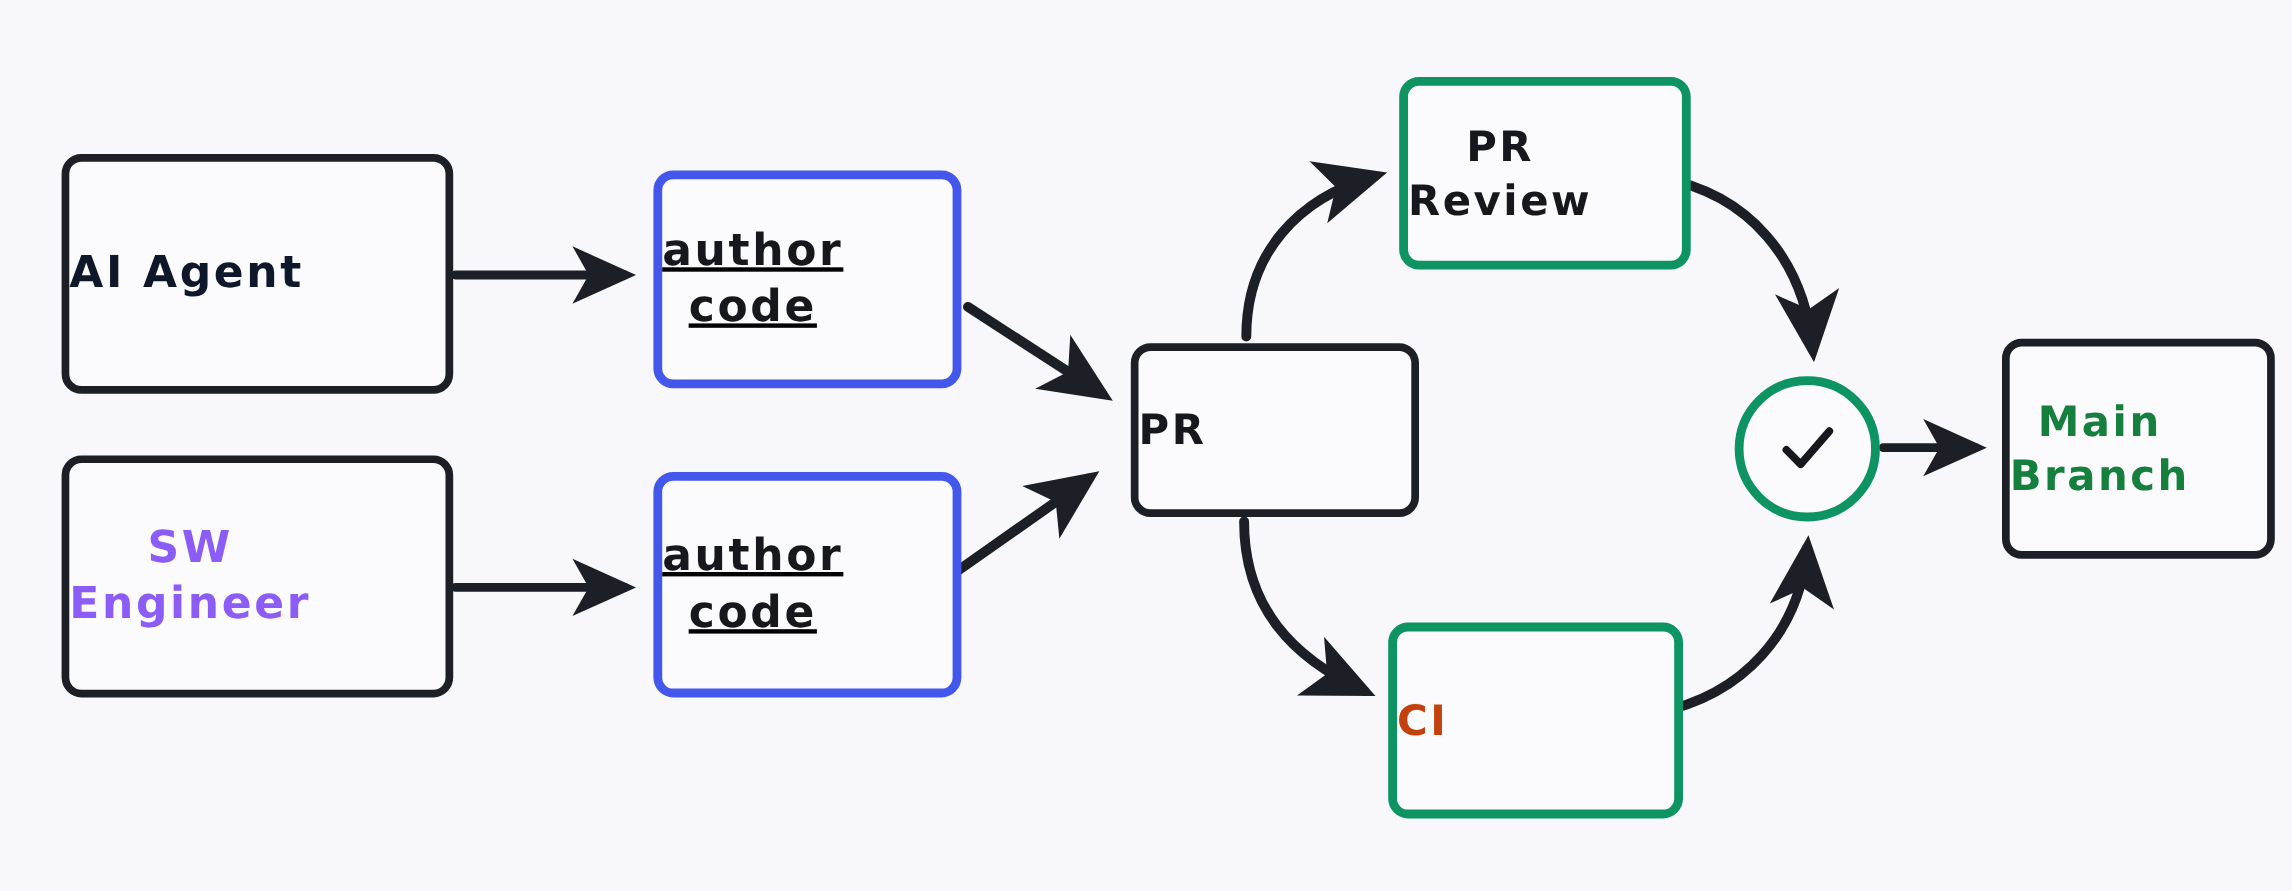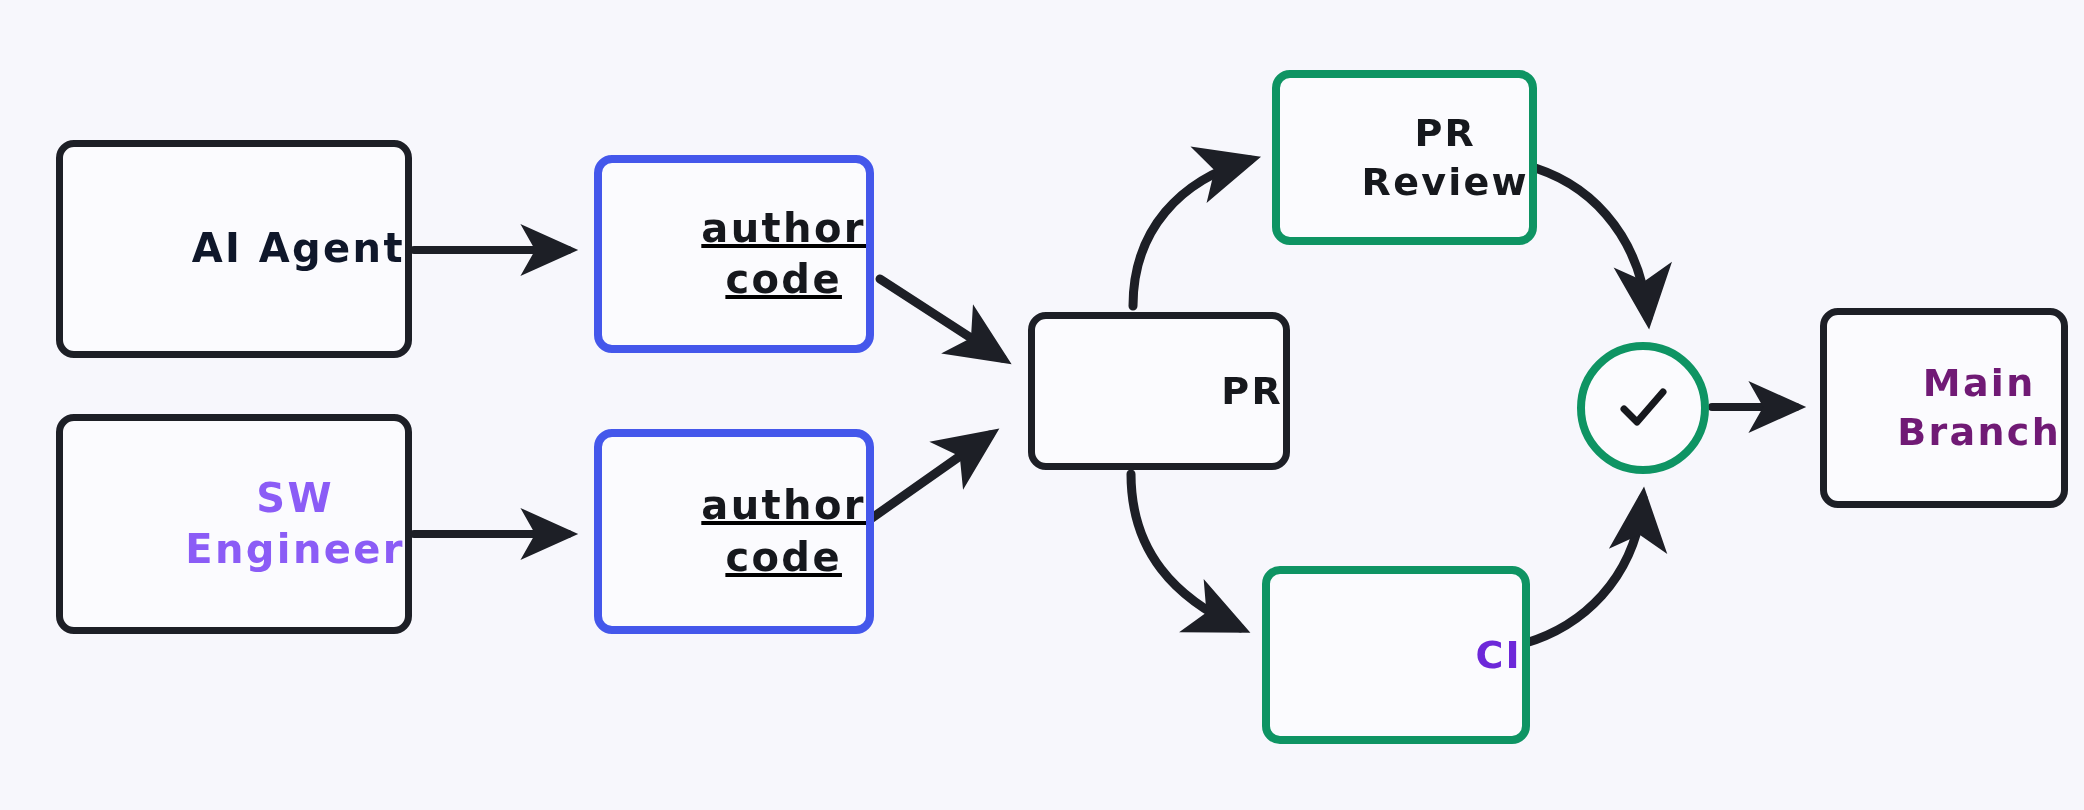--- a/index.html
+++ b/index.html
@@ -23,21 +23,21 @@
     inset: 0;
     width: 2084px;
     height: 810px;
     pointer-events: none;
   }
   .node {
     position: absolute;
     box-sizing: border-box;
     display: flex;
     align-items: center;
-    justify-content: flex-end;
+    justify-content: flex-start;
     text-align: center;
     background: #fbfbfe;
     border-style: solid;
     border-radius: 18px;
     z-index: 2;
   }
   .node-label {
     font-weight: 700;
     color: #16181d;
     letter-spacing: 0.06em;
@@ -115,25 +115,25 @@
   <div class="node dark" style="left: 1028px; top: 312px; width: 262px; height: 158px; background: rgb(251, 251, 254); border-color: rgb(29, 31, 38);">
     <span class="node-label" style="font-size: 38px; color: rgb(22, 24, 29);">PR</span>
   </div>
 
   <div class="node green" style="left: 1272px; top: 70px; width: 265px; height: 175px; background: rgb(251, 251, 254); border-color: rgb(14, 148, 99);">
     <span class="node-label" style="font-size: 38px; color: rgb(22, 24, 29);">PR
 Review</span>
   </div>
 
   <div class="node green" style="left: 1262px; top: 566px; width: 268px; height: 178px; background: rgb(251, 251, 254); border-color: rgb(14, 148, 99);">
-    <span class="node-label" style="font-size: 38px; color: #6d28d9;">CI</span>
+    <span class="node-label" style="font-size: 38px; color: #c2410c;">CI</span>
   </div>
 
   <div class="node dark" style="left: 1820px; top: 308px; width: 248px; height: 200px; background: rgb(251, 251, 254); border-color: rgb(29, 31, 38);">
-    <span class="node-label" style="font-size: 38px; color: #701a75;">Main
+    <span class="node-label" style="font-size: 38px; color: #15803d;">Main
 Branch</span>
   </div>
 
   <div class="check-circle" id="merge-check" style="left: 1577px; top: 342px; width: 132px; height: 132px; border-color: rgb(14, 148, 99); background: rgb(251, 251, 254);">
     <span>
       <svg width="74" height="74" viewBox="0 0 74 74" aria-hidden="true">
         <path d="M 18 38 L 31 51 L 57 21" fill="none" stroke="#16181d" stroke-width="7" stroke-linecap="round" stroke-linejoin="round"></path>
       </svg>
     </span>
   </div>

